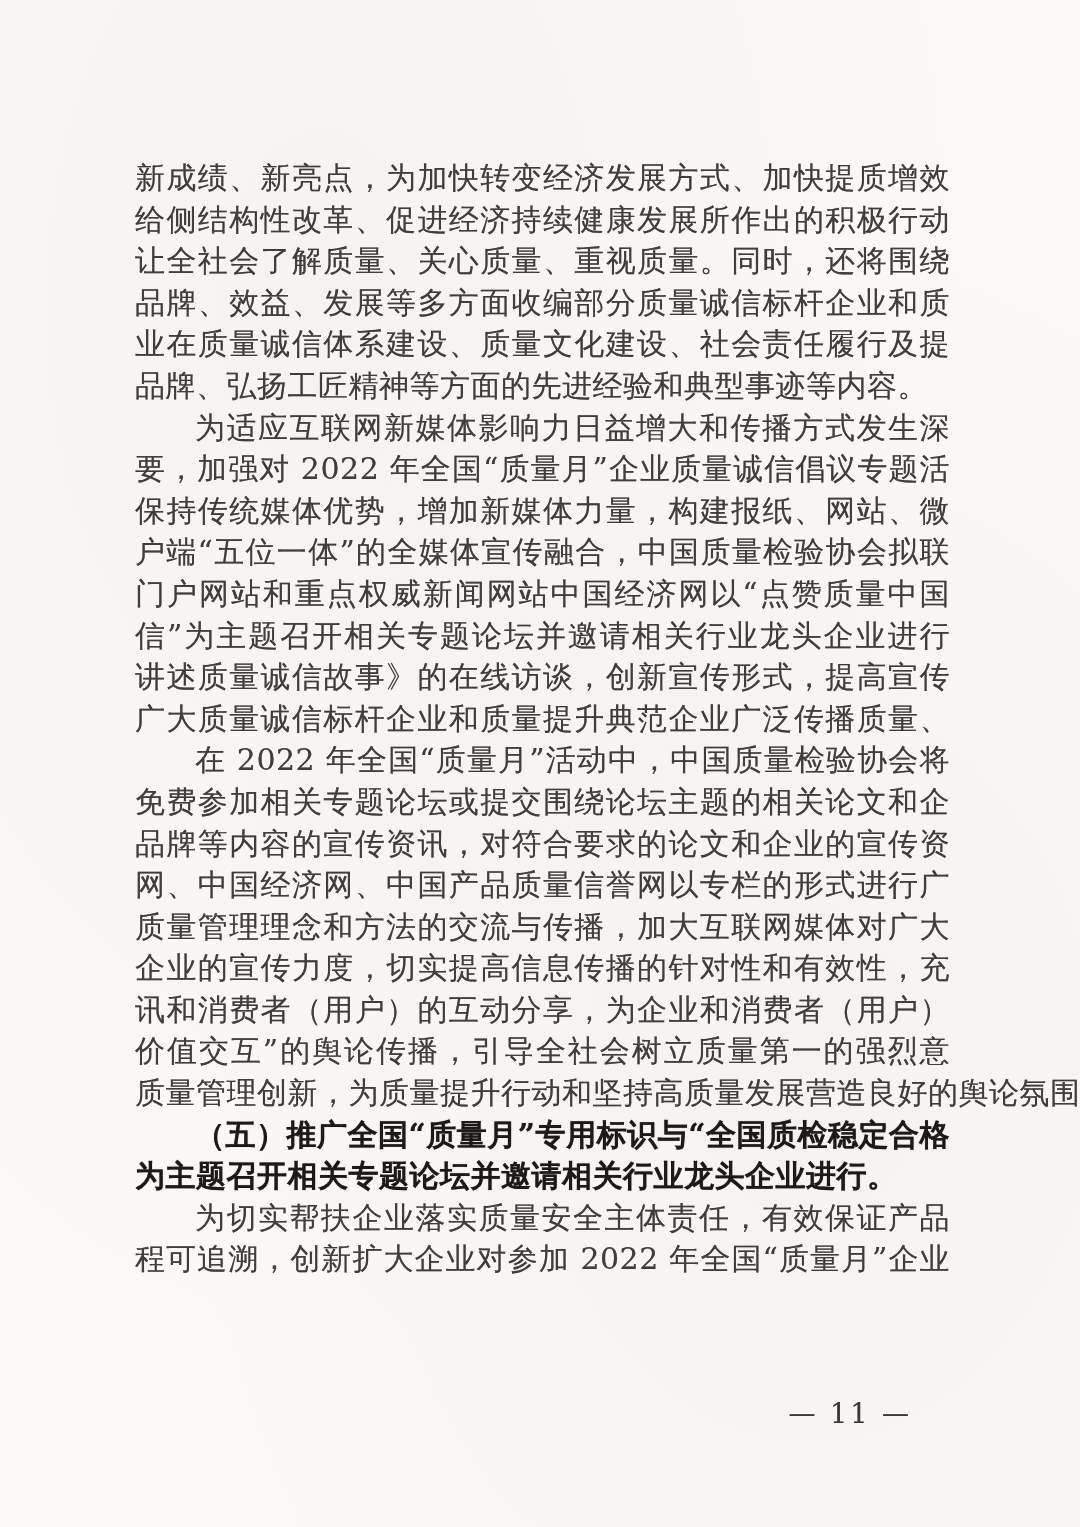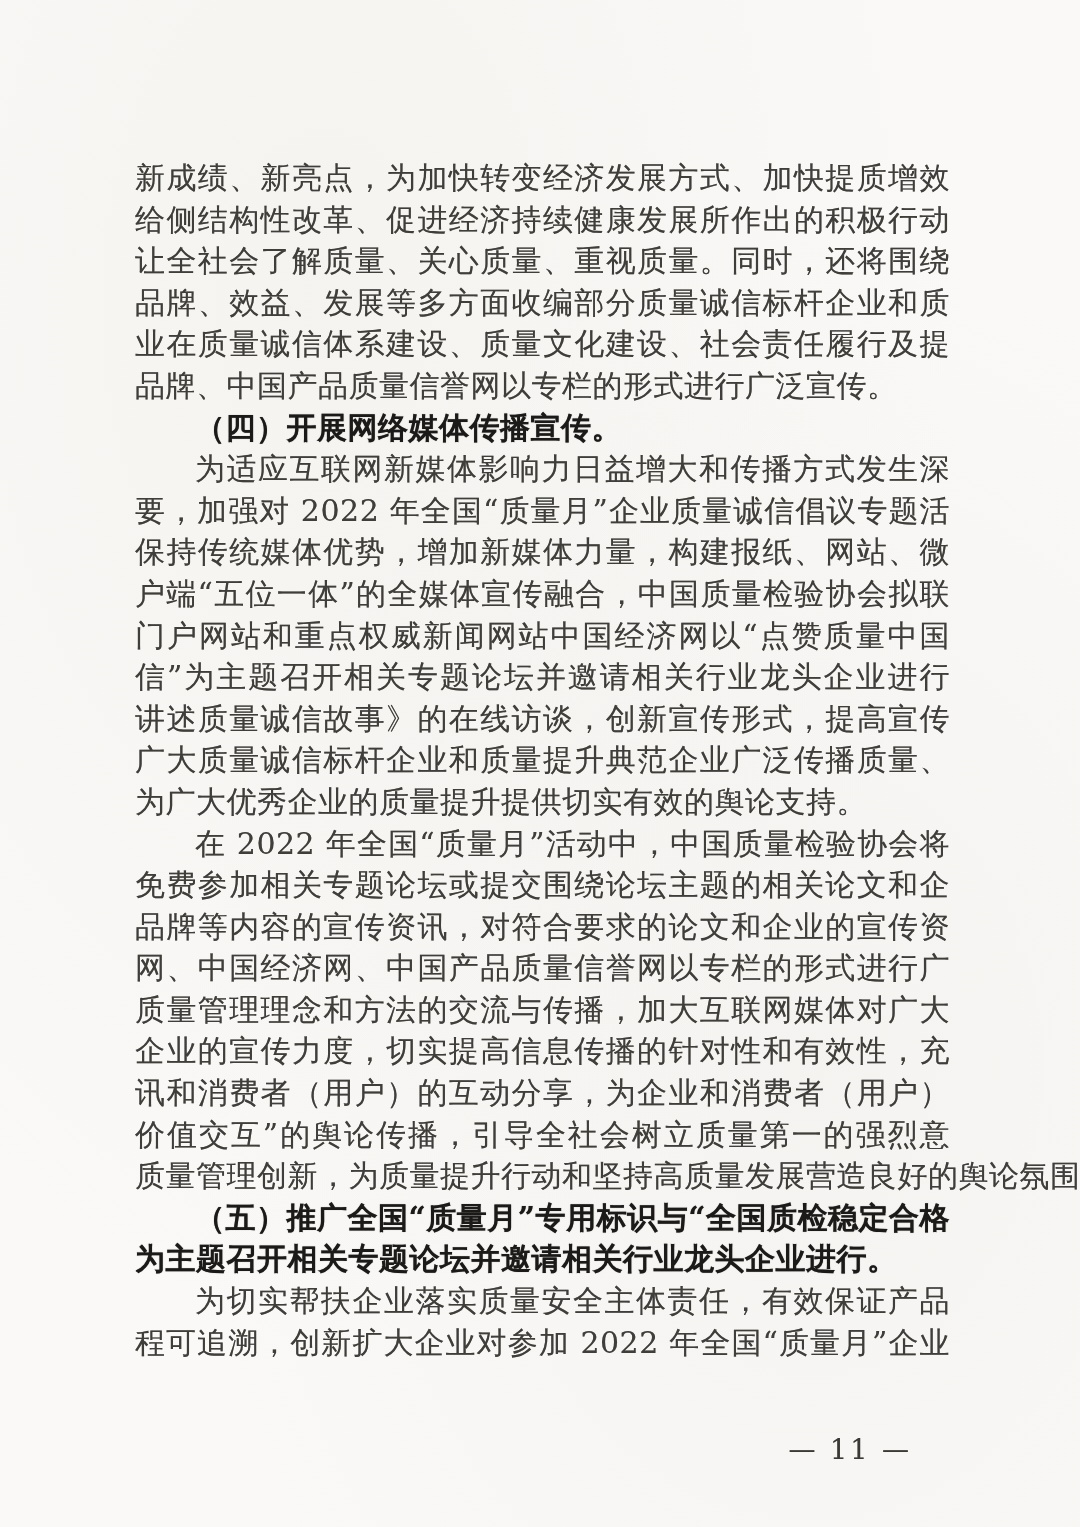--- a/index.html
+++ b/index.html
@@ -49,44 +49,41 @@
     text-shadow: 0 0 0.7px rgba(25,24,22,0.7);
   }
   .footer {
     position: absolute;
     top: 1398px;
     right: 168px;
     font-size: 27px;
     color: #3a3936;
     letter-spacing: 3px;
     text-shadow: 0 0 0.5px rgba(70,68,64,0.5);
-    margin-top: 36px;
   }
 </style>
 </head>
 <body>
 
 <div class="page">
   <main class="content" id="content">
       <div class="line body fill">新成绩、新亮点，为加快转变经济发展方式、加快提质增效升级、推进供</div>
       <div class="line body fill">给侧结构性改革、促进经济持续健康发展所作出的积极行动和丰硕成果，</div>
       <div class="line body fill">让全社会了解质量、关心质量、重视质量。同时，还将围绕质量、技术、</div>
       <div class="line body fill">品牌、效益、发展等多方面收编部分质量诚信标杆企业和质量提升典范企</div>
       <div class="line body fill">业在质量诚信体系建设、质量文化建设、社会责任履行及提升质量、培育</div>
-      <div class="line body">品牌、中国产品质量信誉网以专栏的形式进行广泛宣传。</div>
-      <div class="line heading indent">（四）开展网络媒体传播宣传。</div>
+      <div class="line body">品牌、弘扬工匠精神等方面的先进经验和典型事迹等内容。</div>
       <div class="line body indent fill">为适应互联网新媒体影响力日益增大和传播方式发生深刻变化的需</div>
       <div class="line body fill">要，加强对 2022 年全国“质量月”企业质量诚信倡议专题活动的舆论传播，</div>
       <div class="line body fill">保持传统媒体优势，增加新媒体力量，构建报纸、网站、微博、微信和客</div>
       <div class="line body fill">户端“五位一体”的全媒体宣传融合，中国质量检验协会拟联合国家经济</div>
       <div class="line body fill">门户网站和重点权威新闻网站中国经济网以“点赞质量中国　共筑质量诚</div>
       <div class="line body fill">信”为主题召开相关专题论坛并邀请相关行业龙头企业进行《“揭榜挂帅”</div>
       <div class="line body fill">讲述质量诚信故事》的在线访谈，创新宣传形式，提高宣传质量，持续为</div>
       <div class="line body fill">广大质量诚信标杆企业和质量提升典范企业广泛传播质量、品牌等资讯，</div>
-      <div class="line body">为广大优秀企业的质量提升提供切实有效的舆论支持。</div>
       <div class="line body indent fill">在 2022 年全国“质量月”活动中，中国质量检验协会将邀请企业代表</div>
       <div class="line body fill">免费参加相关专题论坛或提交围绕论坛主题的相关论文和企业关于质量、</div>
       <div class="line body fill">品牌等内容的宣传资讯，对符合要求的论文和企业的宣传资讯在中国质量</div>
       <div class="line body fill">网、中国经济网、中国产品质量信誉网以专栏的形式进行广泛宣传，加强</div>
       <div class="line body fill">质量管理理念和方法的交流与传播，加大互联网媒体对广大质量工作优秀</div>
       <div class="line body fill">企业的宣传力度，切实提高信息传播的针对性和有效性，充分实现企业资</div>
       <div class="line body fill">讯和消费者（用户）的互动分享，为企业和消费者（用户）倾力打造“有</div>
       <div class="line body fill">价值交互”的舆论传播，引导全社会树立质量第一的强烈意识，推动全面</div>
       <div class="line body">质量管理创新，为质量提升行动和坚持高质量发展营造良好的舆论氛围。</div>
       <div class="line heading indent fill">（五）推广全国“质量月”专用标识与“全国质检稳定合格产品”专</div>

